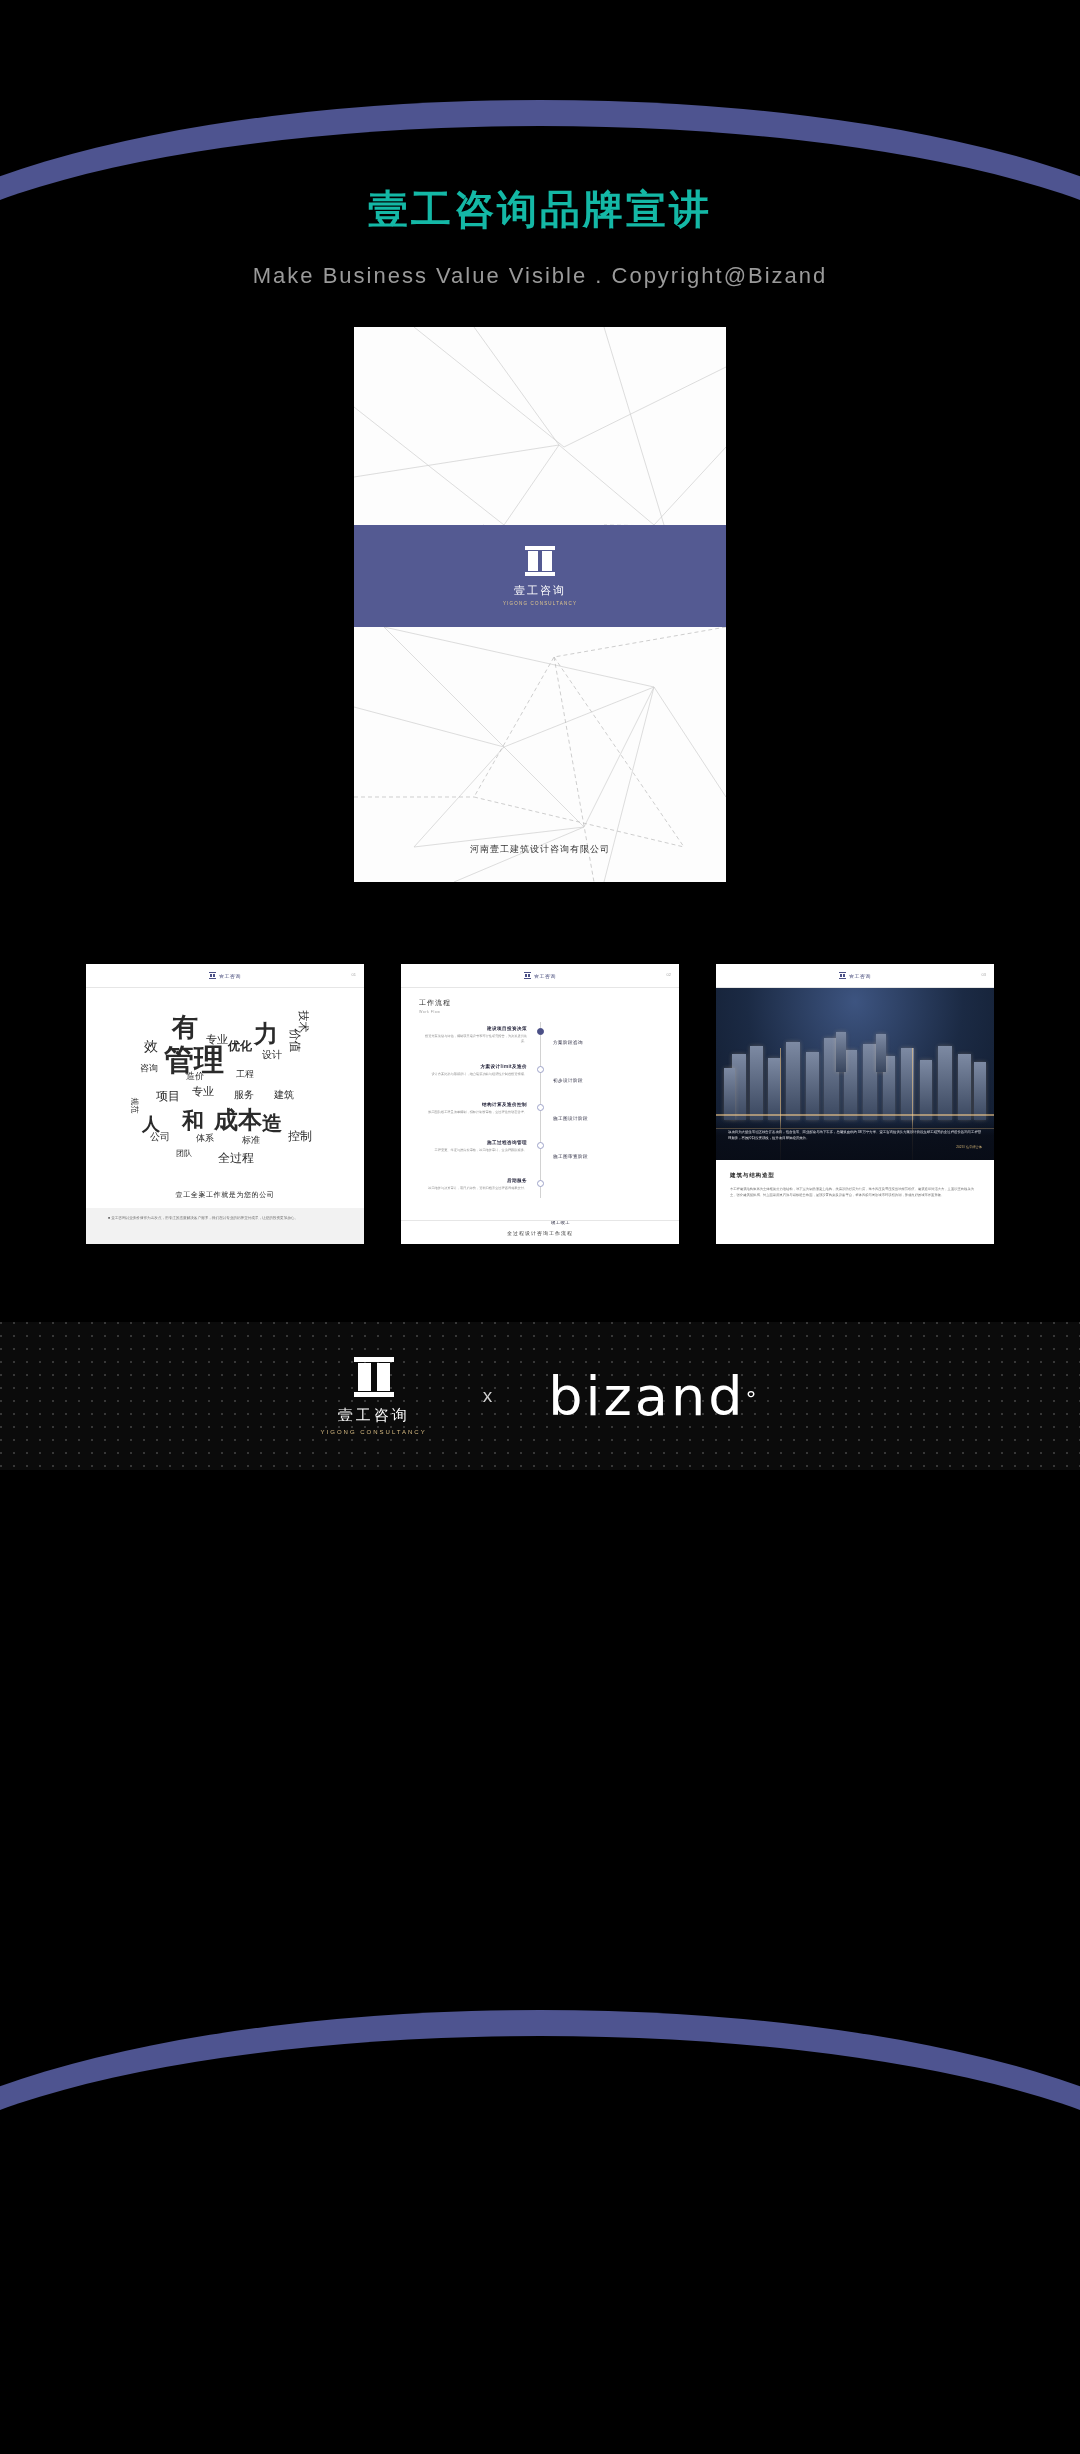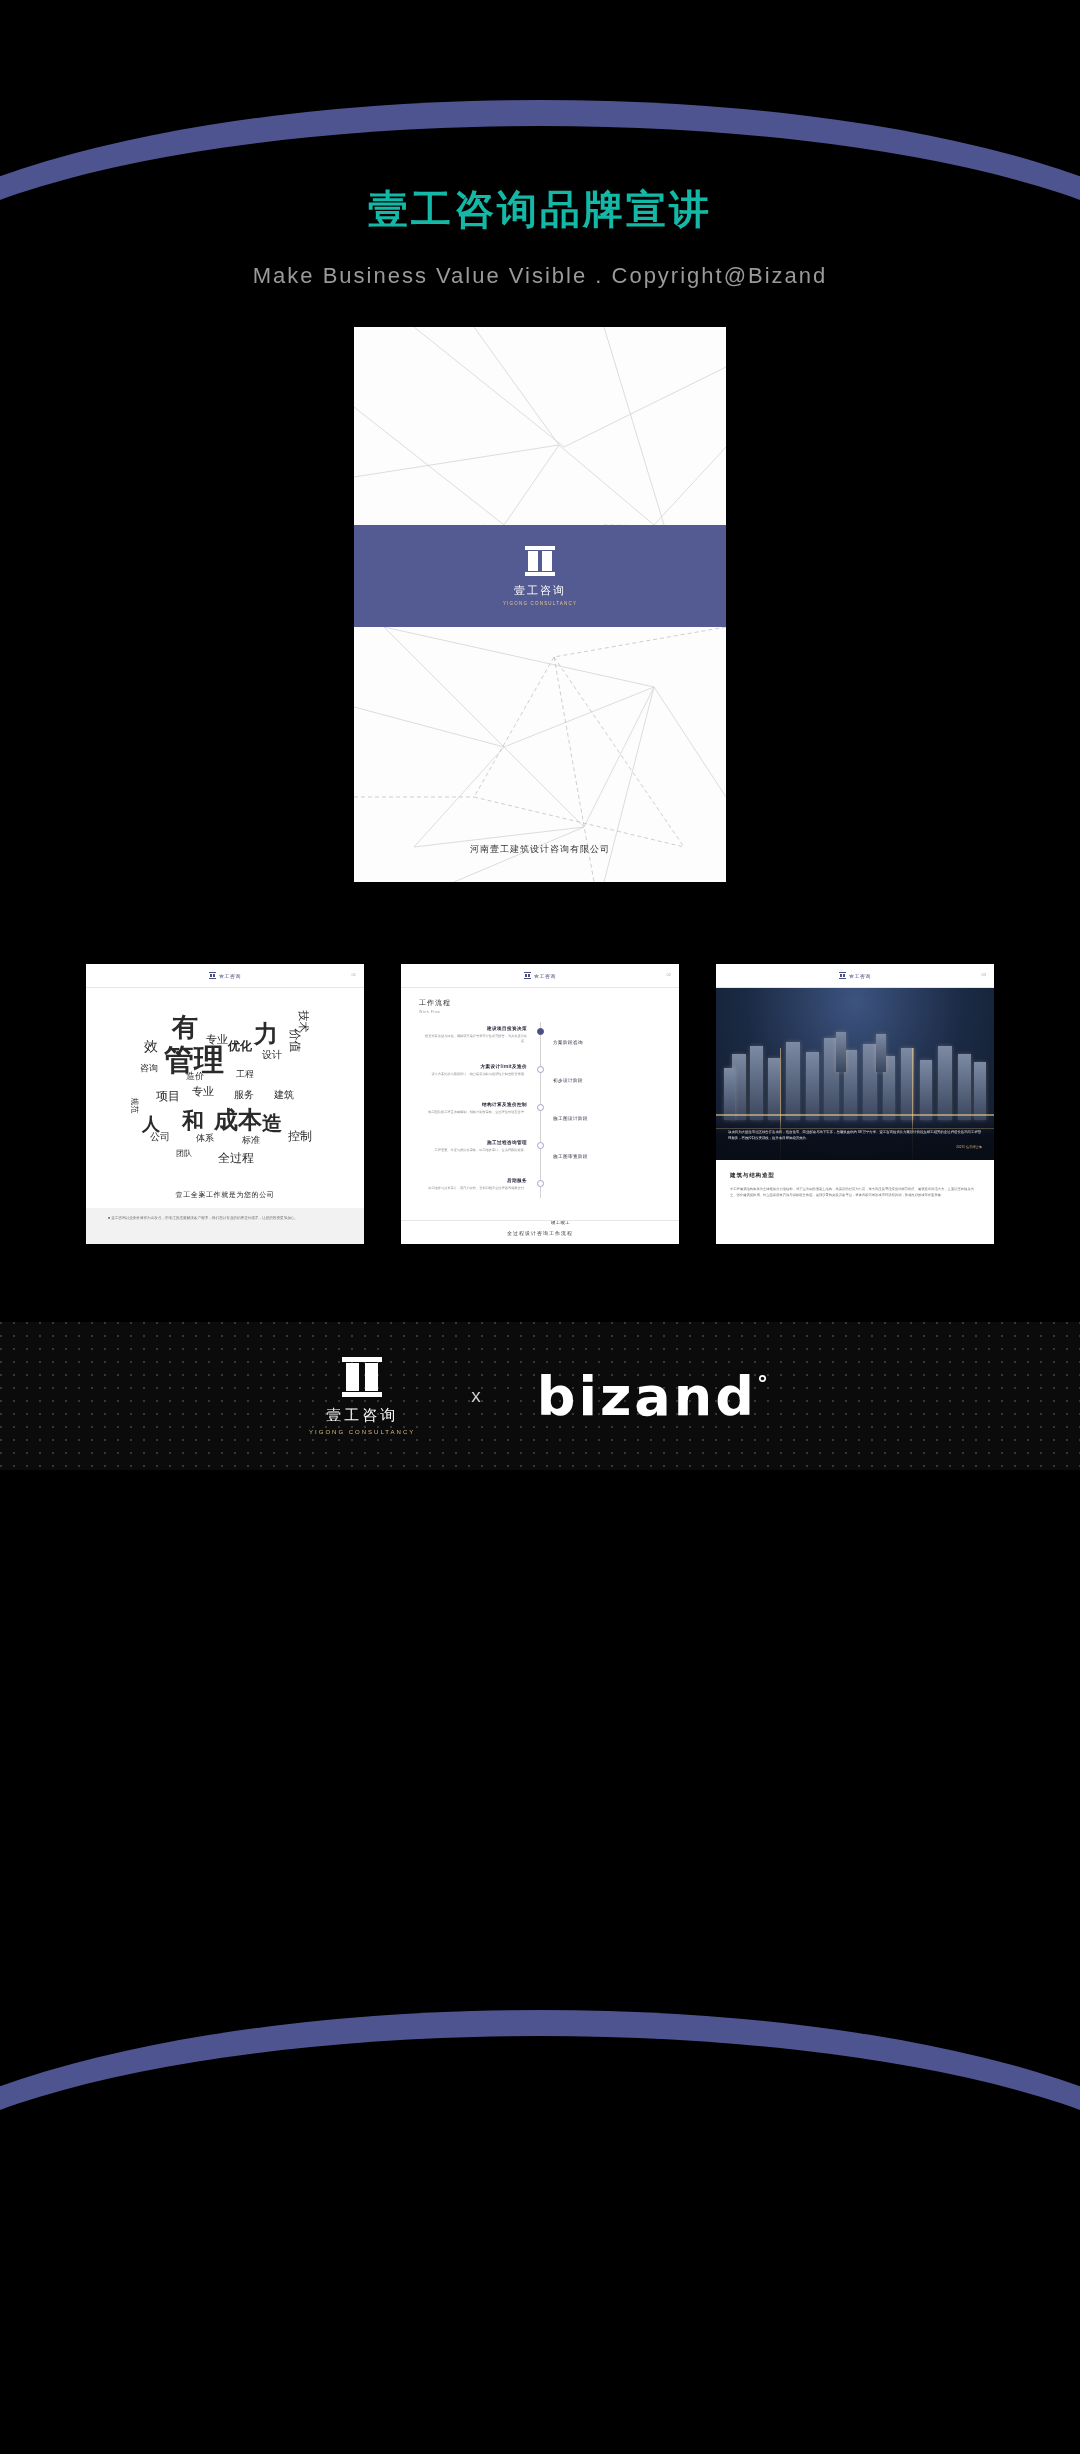--- a/index.html
+++ b/index.html
@@ -265,22 +265,22 @@
   .p-mark .l { top:6px; left:4px; width:13px; height:28px; }
   .p-mark .r { top:6px; right:4px; width:13px; height:28px; }
   .p-cn { margin-top:9px; color:#fff; font-size:15px; letter-spacing:3px; }
   .p-en { margin-top:4px; color:#d9bd84; font-size:6px; letter-spacing:2px; }
   .x-sep { color:#cfcfcf; font-size:19px; }
   .bizand {
     color:#ffffff;
     font-size:54px;
     letter-spacing:3px;
     font-family:"DejaVu Sans", sans-serif;
-    font-weight:700;
-    display:flex; align-items:flex-start;
+    font-weight:400;
+    display:flex; align-items:center;
   }
   .bizand .deg { font-size:22px; margin-top:6px; }
 </style>
 </head>
 <body>
 
 <div class="arc-wrap arc-top">
   <div class="arc"></div>
 </div>
 

